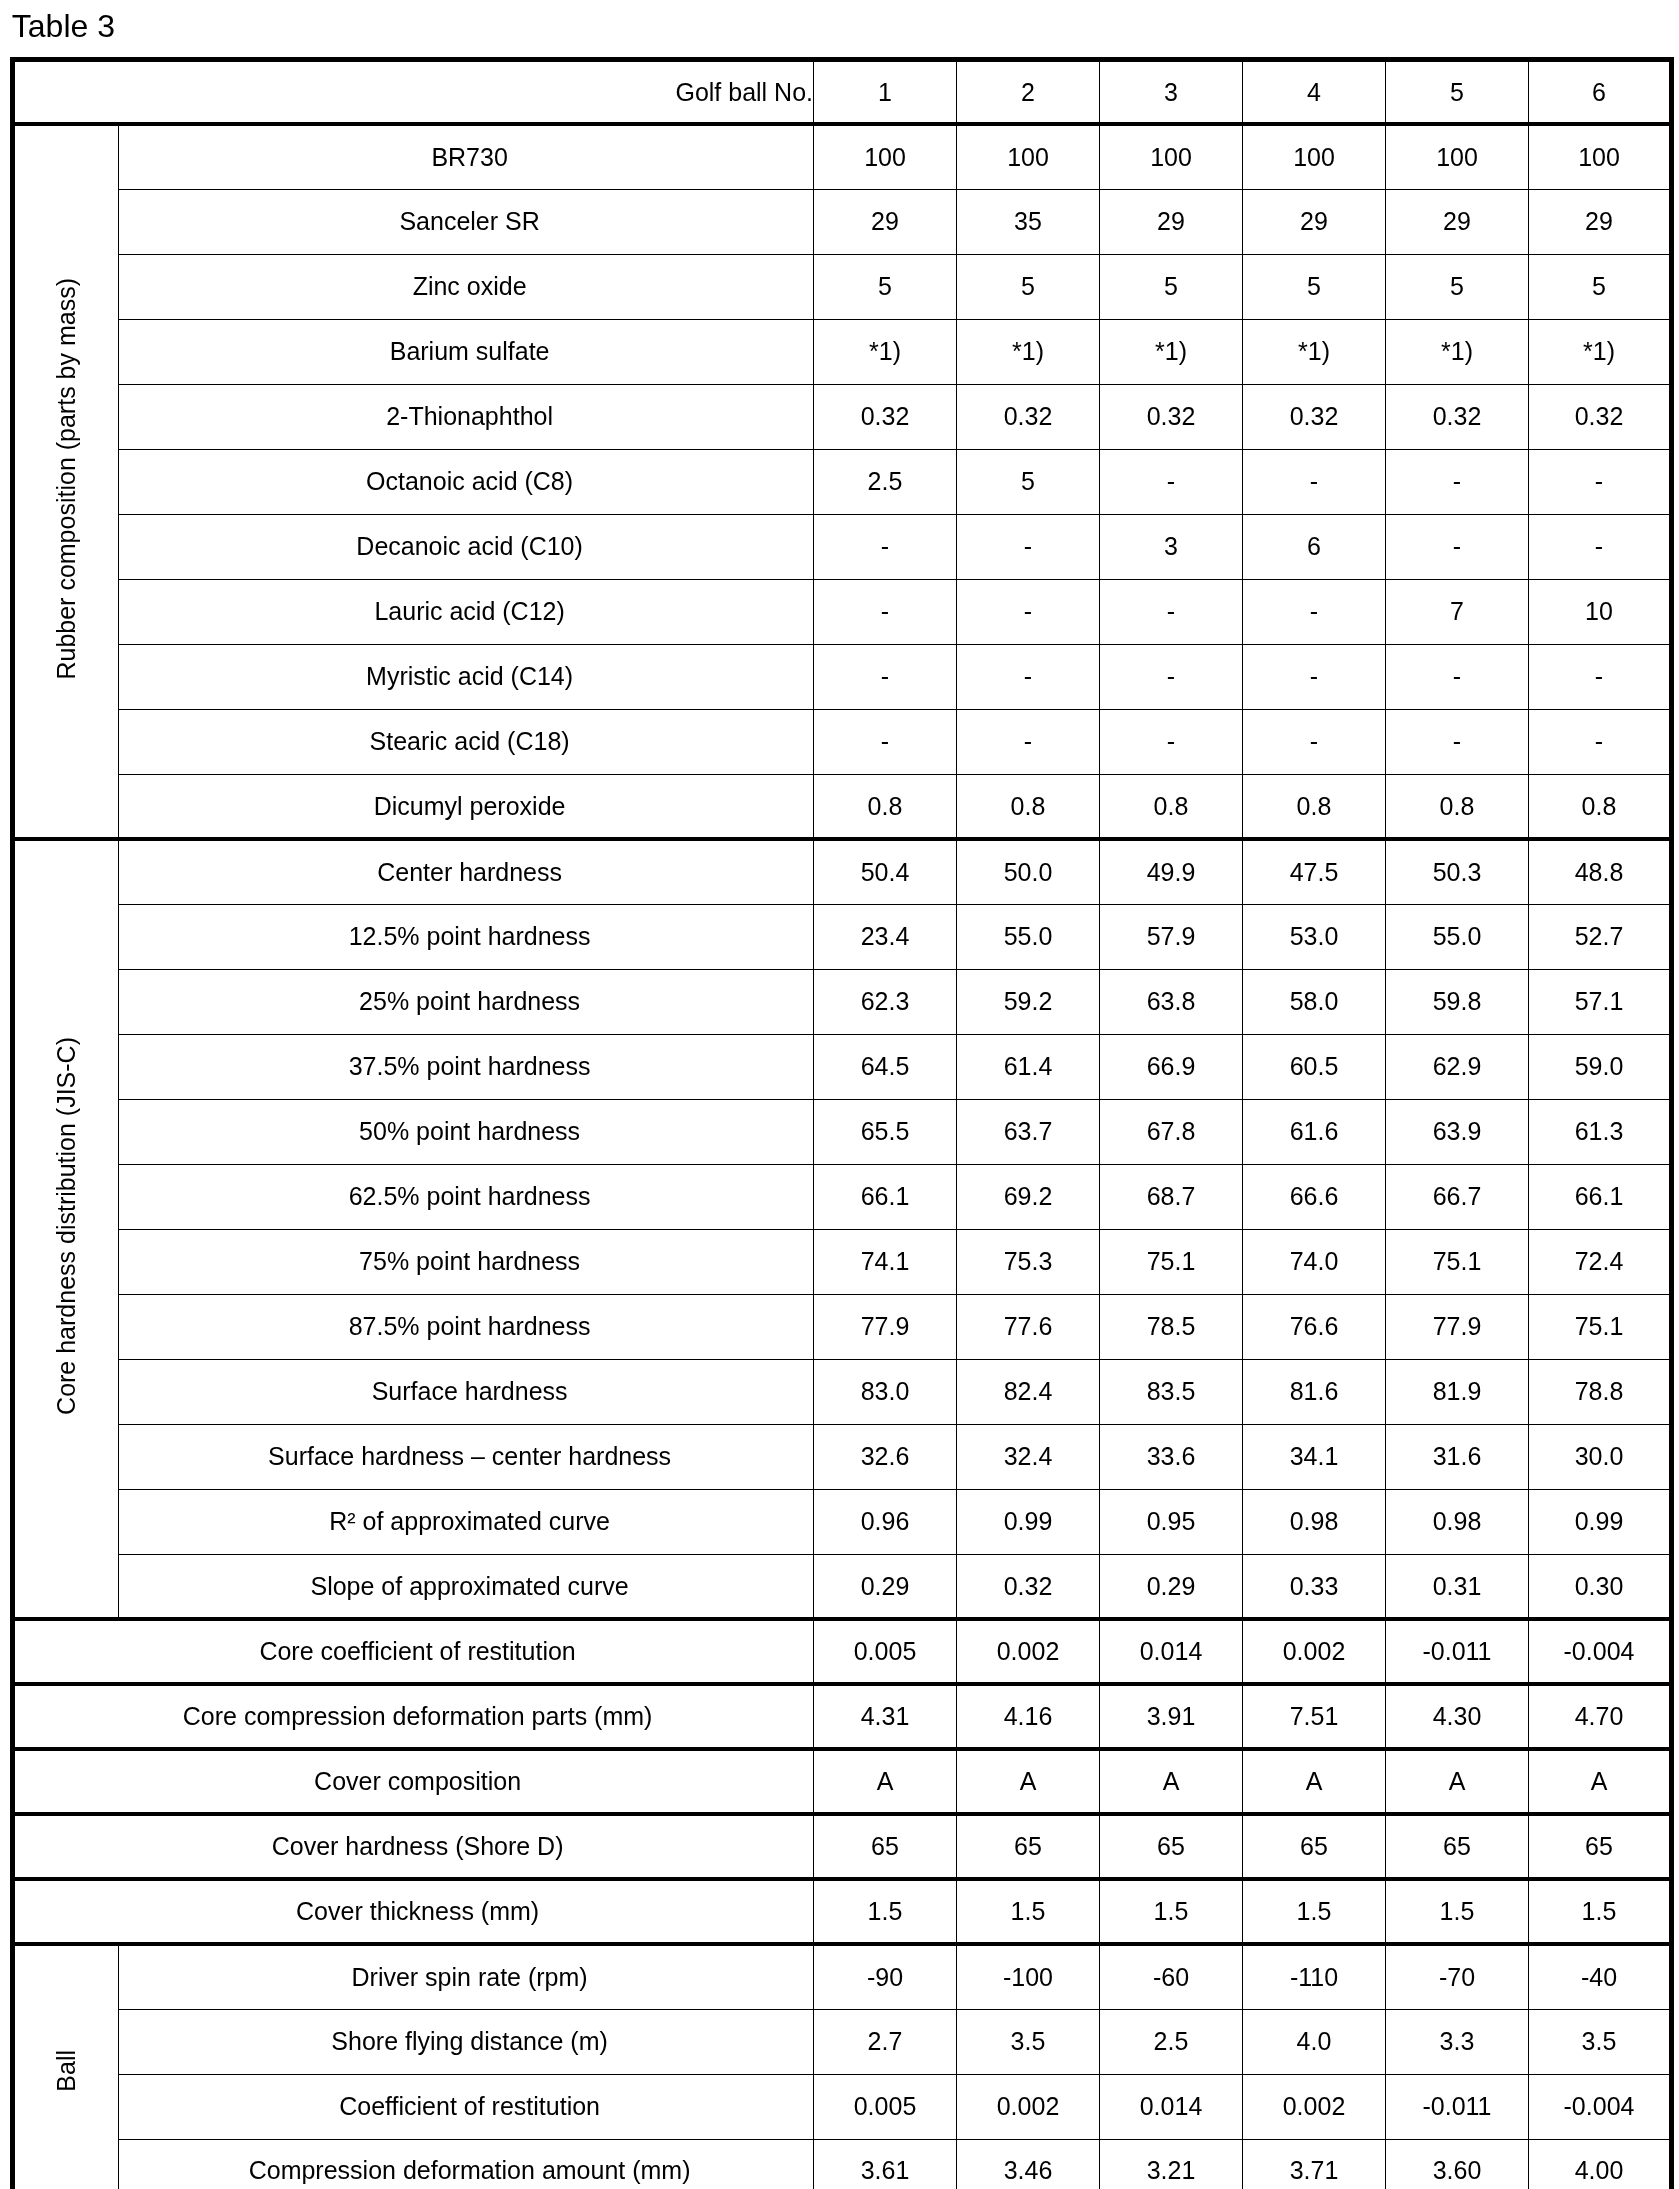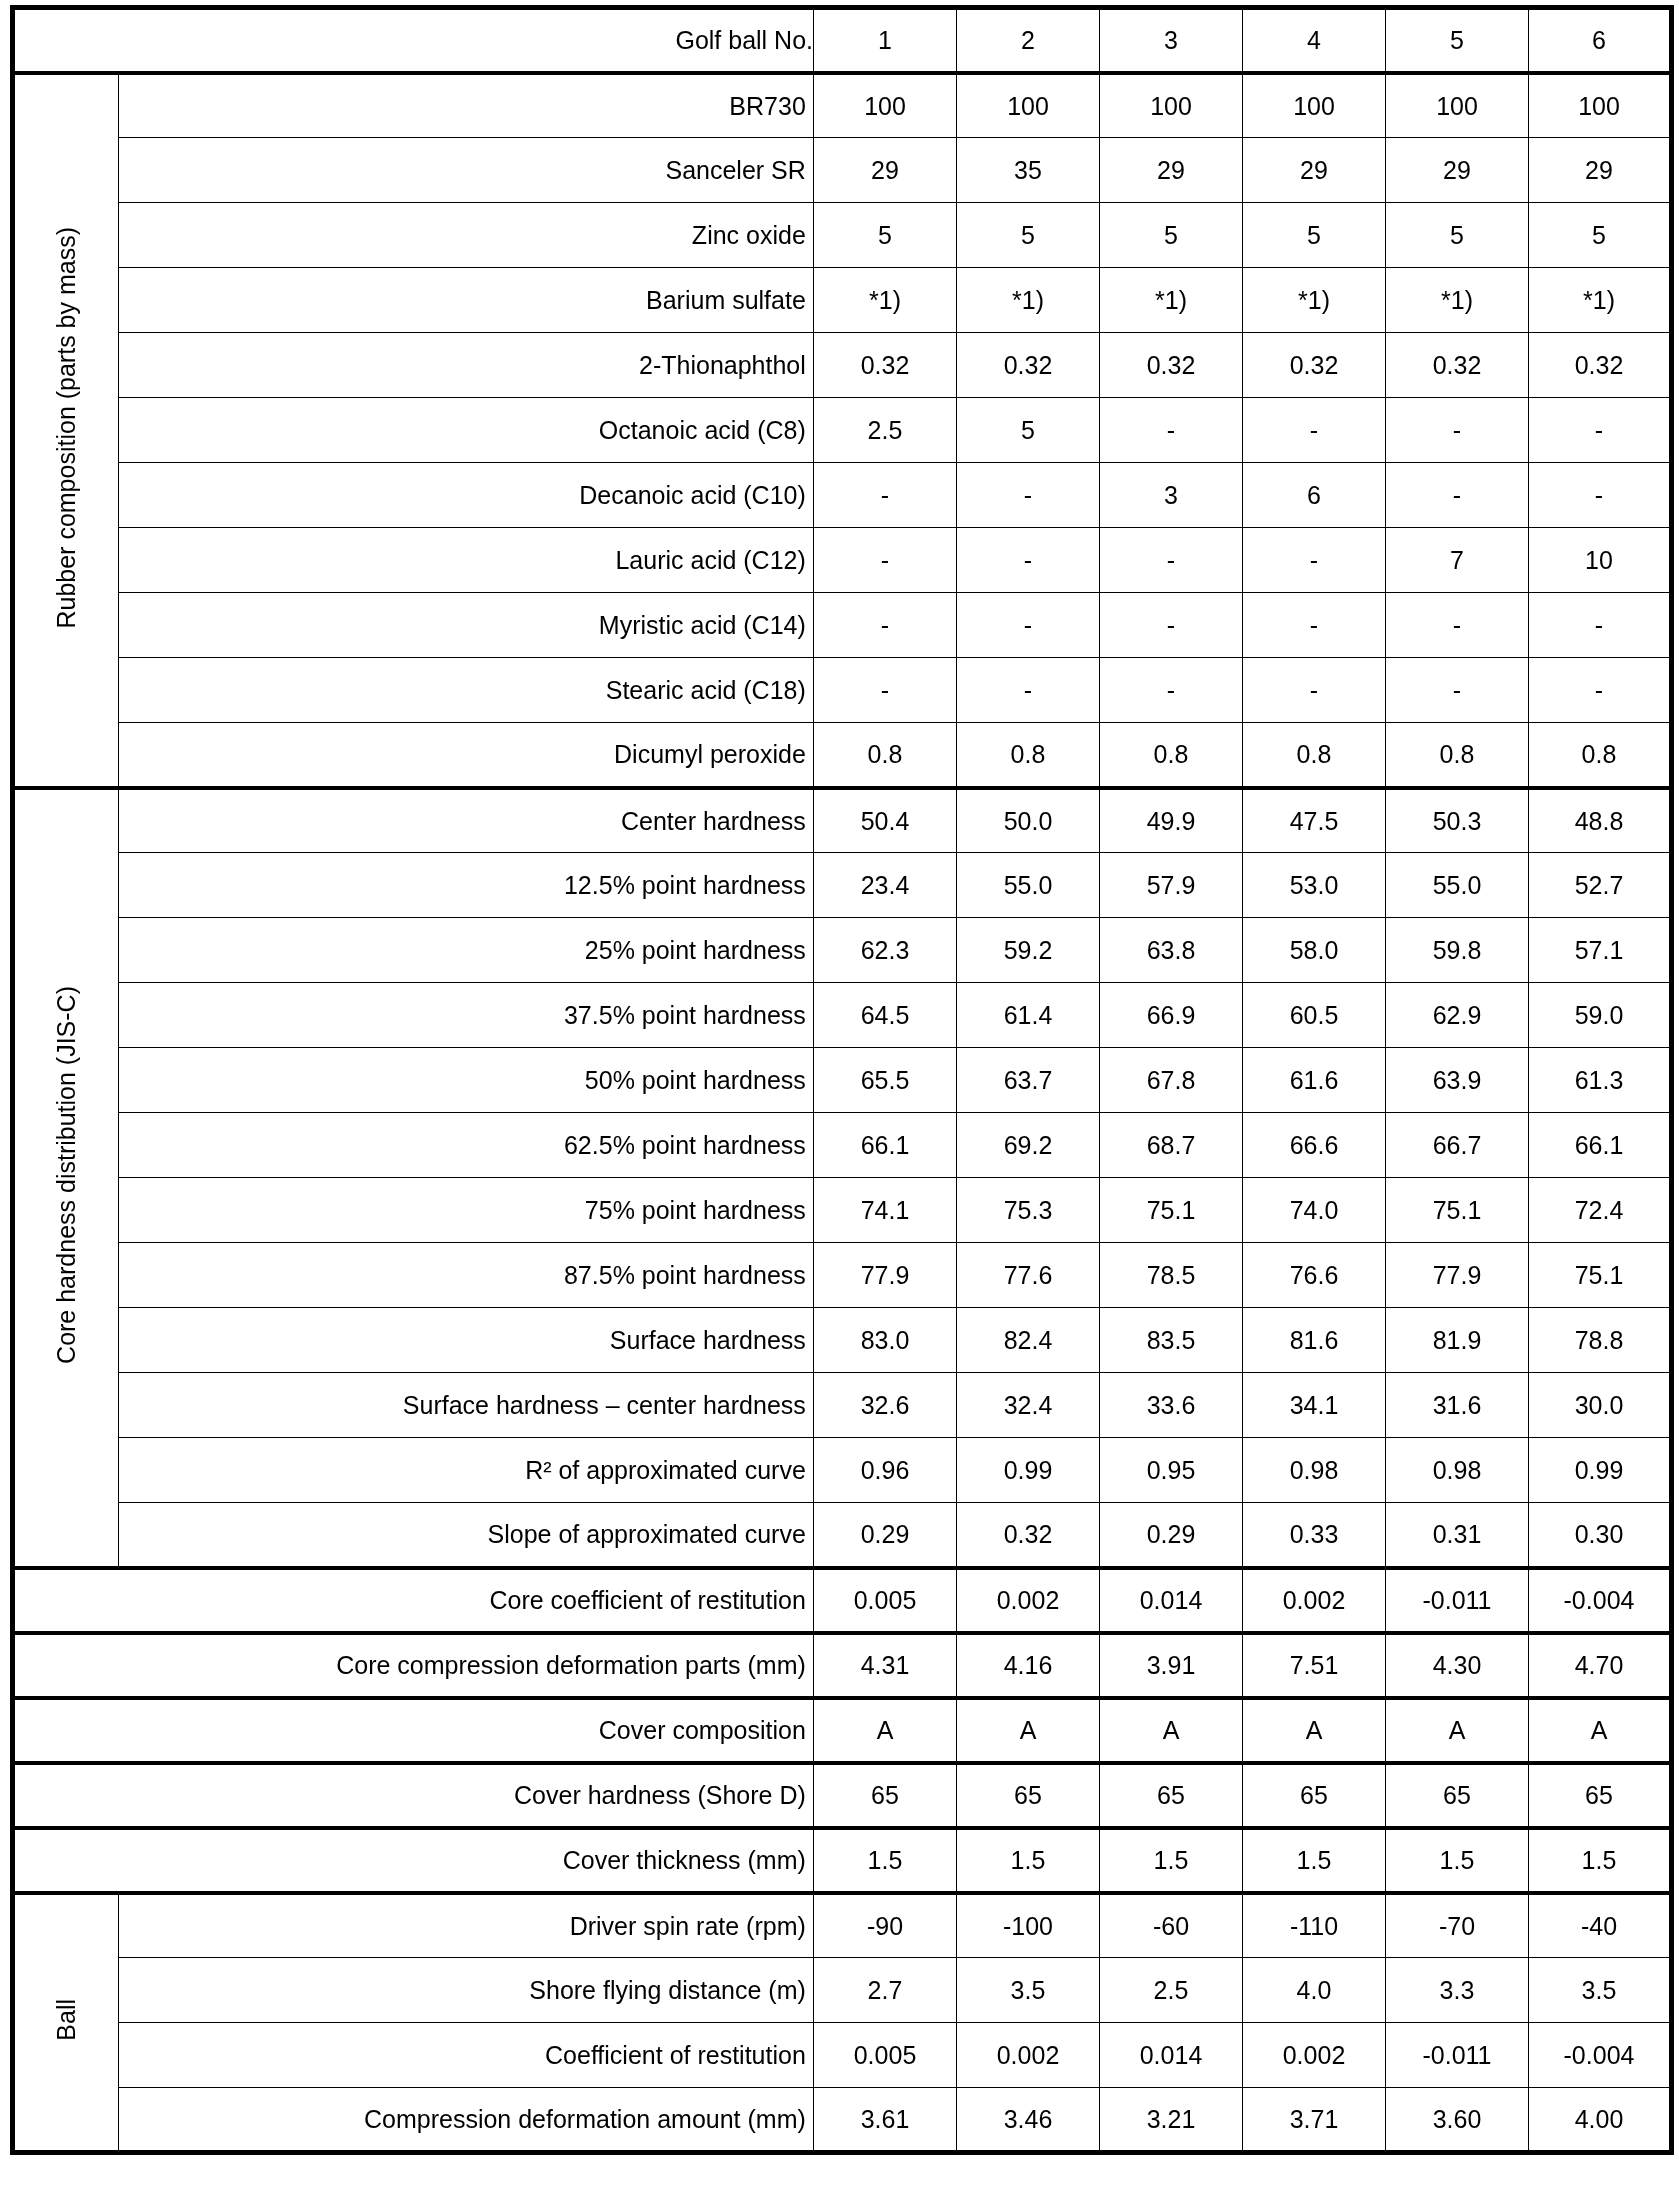--- a/index.html
+++ b/index.html
@@ -58,32 +58,33 @@
   }
   .vtext {
     display: inline-block;
     writing-mode: vertical-rl;
     transform: rotate(180deg);
     white-space: nowrap;
     font-size: 25px;
     line-height: 1;
   }
   .row-label {
-    text-align: right;
+    text-align: center;
     padding-left: 14.4px;
     padding-right: 7.2px;
   }
   .value-cell {
     text-align: center;
   }
 </style>
 </head>
 <body>
 
 <div class="page">
+  <div class="table-title">Table 3</div>
 
   <table class="data-table">
     <colgroup>
       <col style="width:106px">
       <col style="width:695px">
       <col style="width:143px">
       <col style="width:143px">
       <col style="width:143px">
       <col style="width:143px">
       <col style="width:143px">

